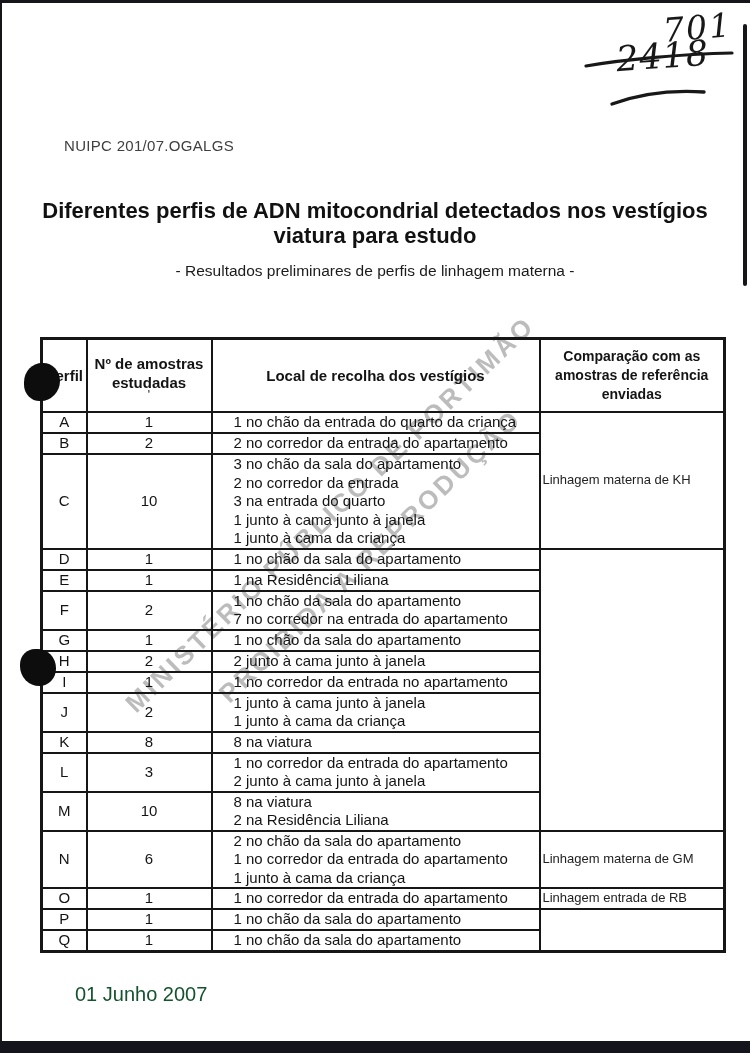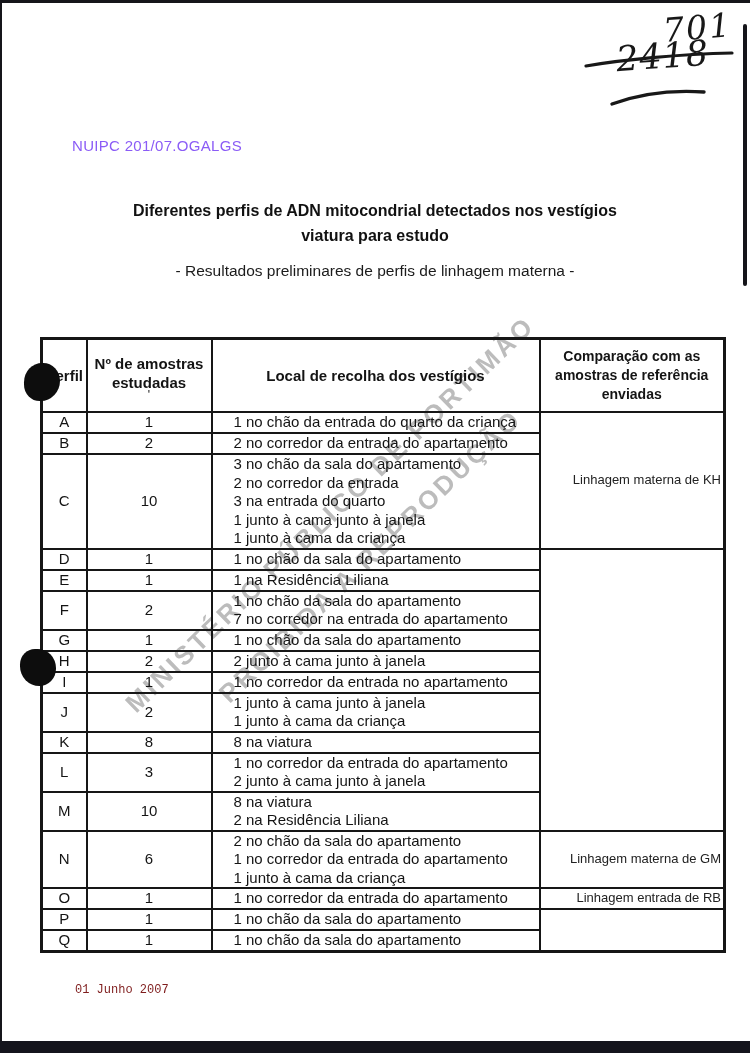--- a/index.html
+++ b/index.html
@@ -11,24 +11,24 @@
     overflow:hidden;
     color:#1c1c1c;
   }
   .page{position:absolute;inset:0;}
   
   .edge-top{position:absolute;left:0;top:0;width:750px;height:3px;background:#15151a;}
   .edge-left{position:absolute;left:0;top:0;width:2px;height:1053px;background:#15151a;}
   .edge-right{position:absolute;left:743px;top:24px;width:4px;height:262px;background:#15151a;border-radius:2px;}
   .bottom-bar{position:absolute;left:0;top:1041px;width:750px;height:12px;background:#14141c;}
 
-  .nuipc{position:absolute;left:72px;top:137px;font-size:15px;letter-spacing:0.3px;color:#8b5cf6;text-align:center;}
+  .nuipc{position:absolute;left:64px;top:137px;font-size:15px;letter-spacing:0.3px;color:#404040;text-align:center;}
 
   .title{position:absolute;left:0;top:198px;width:750px;text-align:center;
-    font-weight:bold;font-size:16px;line-height:25px;color:#111;}
+    font-weight:bold;font-size:22px;line-height:25px;color:#111;}
   .subtitle{position:absolute;left:0;top:262px;width:750px;text-align:center;
     font-size:15.5px;color:#1b1b1b;}
 
   
   .handwriting{position:absolute;font-family:"DejaVu Serif", serif;font-style:italic;color:#181818;}
   .hw-701{left:663px;top:8px;font-size:33px;transform:rotate(-5deg);letter-spacing:2px;}
   .hw-2418{left:616px;top:36px;font-size:35px;transform:rotate(-4deg);letter-spacing:1px;}
   .ink-overlay{position:absolute;left:0;top:0;pointer-events:none;}
 
   
@@ -58,23 +58,23 @@
   .dna-table{border:3px solid #161616;}
   .col-perfil{width:45px;}
   .col-amostras{width:125px;}
   .col-local{width:328px;}
   .col-comp{width:185px;}
   .dna-table th{font-weight:bold;text-align:center;vertical-align:middle;height:71px;font-size:15px;line-height:19px;}
   .dna-table th.th-comp{font-size:14px;}
   .th-mark{font-weight:normal;font-size:12px;line-height:6px;}
   td.cell-perfil,td.cell-amostras{text-align:center;vertical-align:middle;height:19px;}
   td.cell-local{text-align:left;vertical-align:middle;padding-left:21px;height:19px;}
-  td.cell-comp{text-align:right;vertical-align:middle;font-size:13px;color:#222;}
-
-  .footer-date{position:absolute;left:75px;top:983px;font-size:12px;color:#7f1d1d;font-family:Liberation Mono, monospace;}
+  td.cell-comp{text-align:left;vertical-align:middle;font-size:13px;color:#222;}
+
+  .footer-date{position:absolute;left:75px;top:983px;font-size:20px;color:#14532d;}
 </style>
 </head>
 <body>
 
 <div class="page">
 
   <div class="edge-top"></div>
   <div class="edge-left"></div>
   <div class="edge-right"></div>
 

